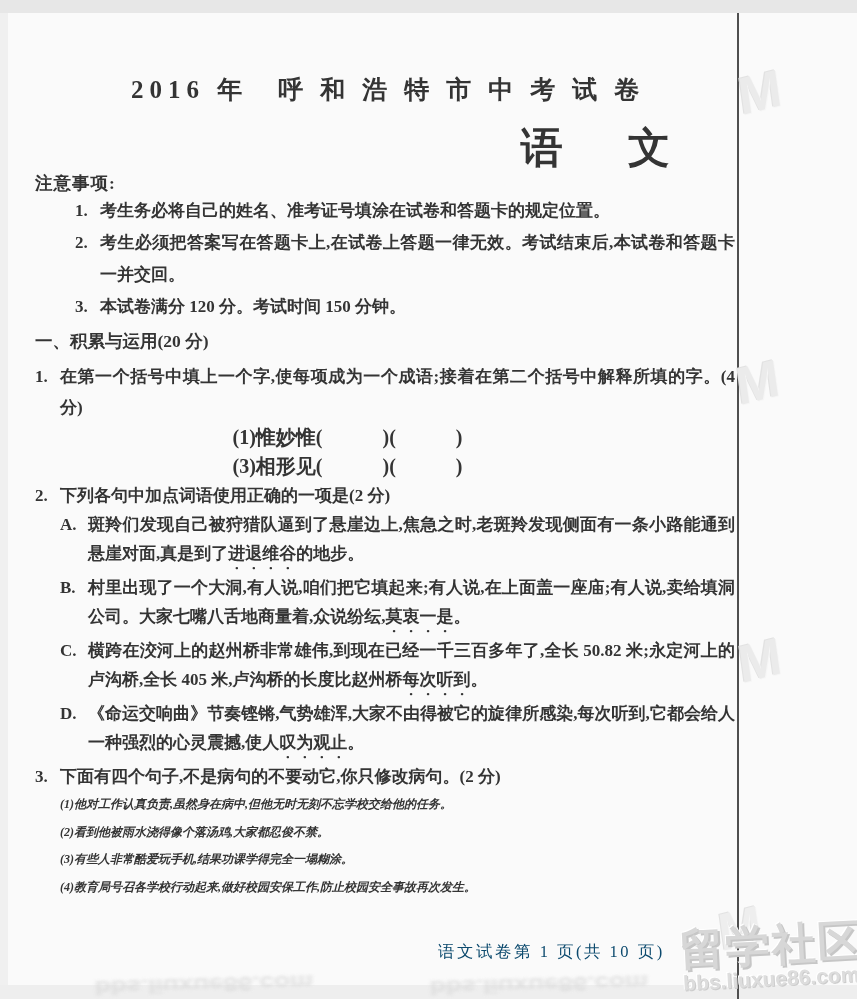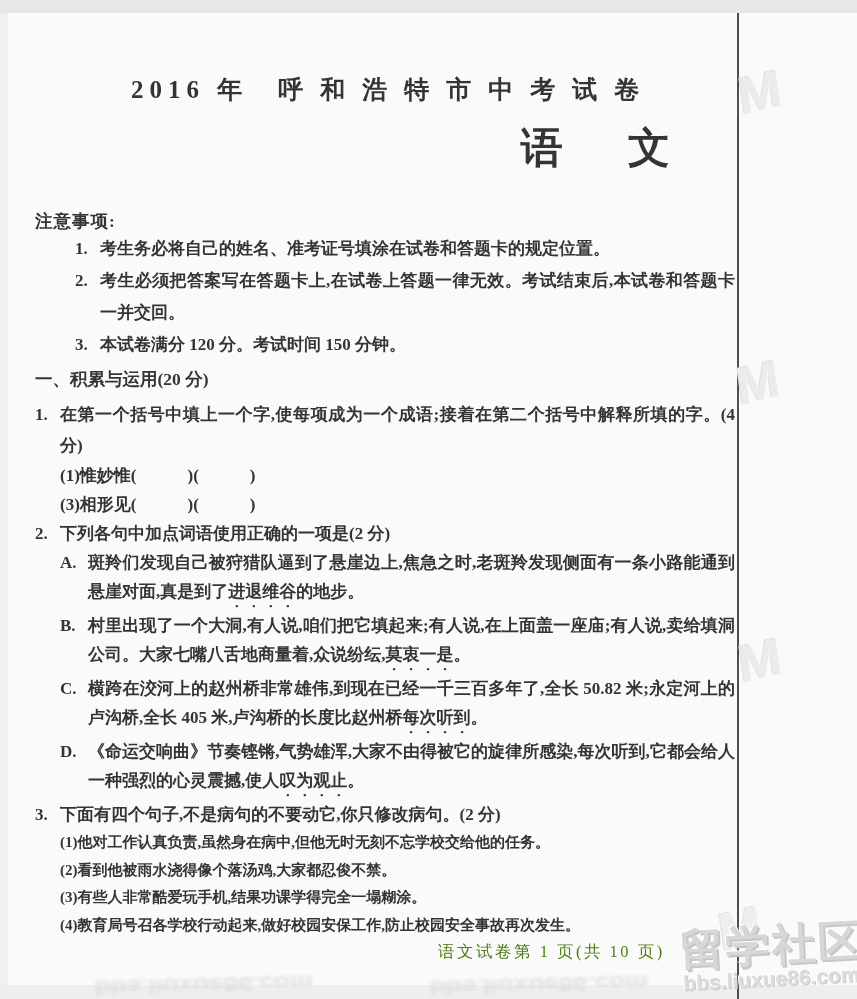--- a/index.html
+++ b/index.html
@@ -16,46 +16,46 @@
   .page-line{position:absolute;left:737px;top:13px;width:2px;height:986px;background:#4f4f4f;}
 
   .content{position:absolute;left:35px;top:13px;width:700px;}
 
   .exam-title{margin:62px 0 0 0;text-align:center;font-size:25px;font-weight:bold;line-height:30px;white-space:nowrap;}
   .exam-title .yr{letter-spacing:6px;margin-right:10px;}
   .exam-title .cn{letter-spacing:0.68em;margin-right:-0.68em;padding-left:20px;}
   .subject-title{margin:20px 0 0 0;text-align:right;font-size:42px;font-weight:bold;line-height:46px;
     letter-spacing:1.55em;padding-left:1.55em;}
 
-  .notes{margin-top:38px;}
+  .notes{}
   .notes-heading{font-weight:bold;font-size:17.5px;line-height:24px;letter-spacing:1px;}
   .note-item{position:relative;padding-left:65px;font-weight:bold;font-size:17px;line-height:32px;text-align:justify;}
   .note-item:first-of-type{margin-top:11px;}
   .note-item .nnum{position:absolute;left:40px;top:0;}
 
   .sec-heading{margin-top:6px;font-weight:bold;font-size:17.5px;line-height:24px;}
 
   .q{position:relative;padding-left:25px;font-size:17px;font-weight:600;text-align:justify;}
   .q .qnum{position:absolute;left:0;top:0;}
   .q1{margin-top:8px;line-height:31px;}
   .q2{line-height:29px;}
   .q3{line-height:29px;}
 
-  .blank-row{display:flex;padding-left:25px;font-size:17px;font-weight:600;line-height:29px;white-space:nowrap;}
+  .blank-row{display:flex;padding-left:25px;font-size:20px;font-weight:600;line-height:29px;white-space:nowrap;justify-content:center;}
   .blank-left{width:330px;}
 
   .opt{position:relative;padding-left:53px;font-size:17px;font-weight:600;line-height:29px;text-align:justify;}
   .opt .olabel{position:absolute;left:25px;top:0;}
   .em-dots{
     -webkit-text-emphasis:filled dot;-webkit-text-emphasis-position:under right;
     text-emphasis:filled dot;text-emphasis-position:under right;
   }
-  .q3-item{padding-left:25px;font-size:15px;font-weight:600;line-height:27.5px;text-align:justify;}
+  .q3-item{padding-left:25px;font-size:12px;font-weight:600;line-height:27.5px;text-align:justify;font-style:italic;}
 
-  .page-footer{position:absolute;left:438px;top:941px;font-size:16.5px;letter-spacing:2.5px;color:#4d7c0f;}
+  .page-footer{position:absolute;left:438px;top:941px;font-size:16.5px;letter-spacing:2.5px;color:#0c4a6e;}
 
   
   .wm-m{position:absolute;font-family:"Liberation Sans","DejaVu Sans",sans-serif;
     font-weight:bold;font-size:52px;color:#ebebeb;
     transform:rotate(-14deg) skewX(-6deg);
     text-shadow:1px 1px 0 #f6f6f6,-1px -1px 0 #e2e2e2;user-select:none;}
   .wm-m.m1{left:738px;top:62px;}
   .wm-m.m2{left:736px;top:352px;}
   .wm-m.m3{left:738px;top:630px;}
   .wm-m.m4{left:718px;top:898px;color:#eeeeee;}

